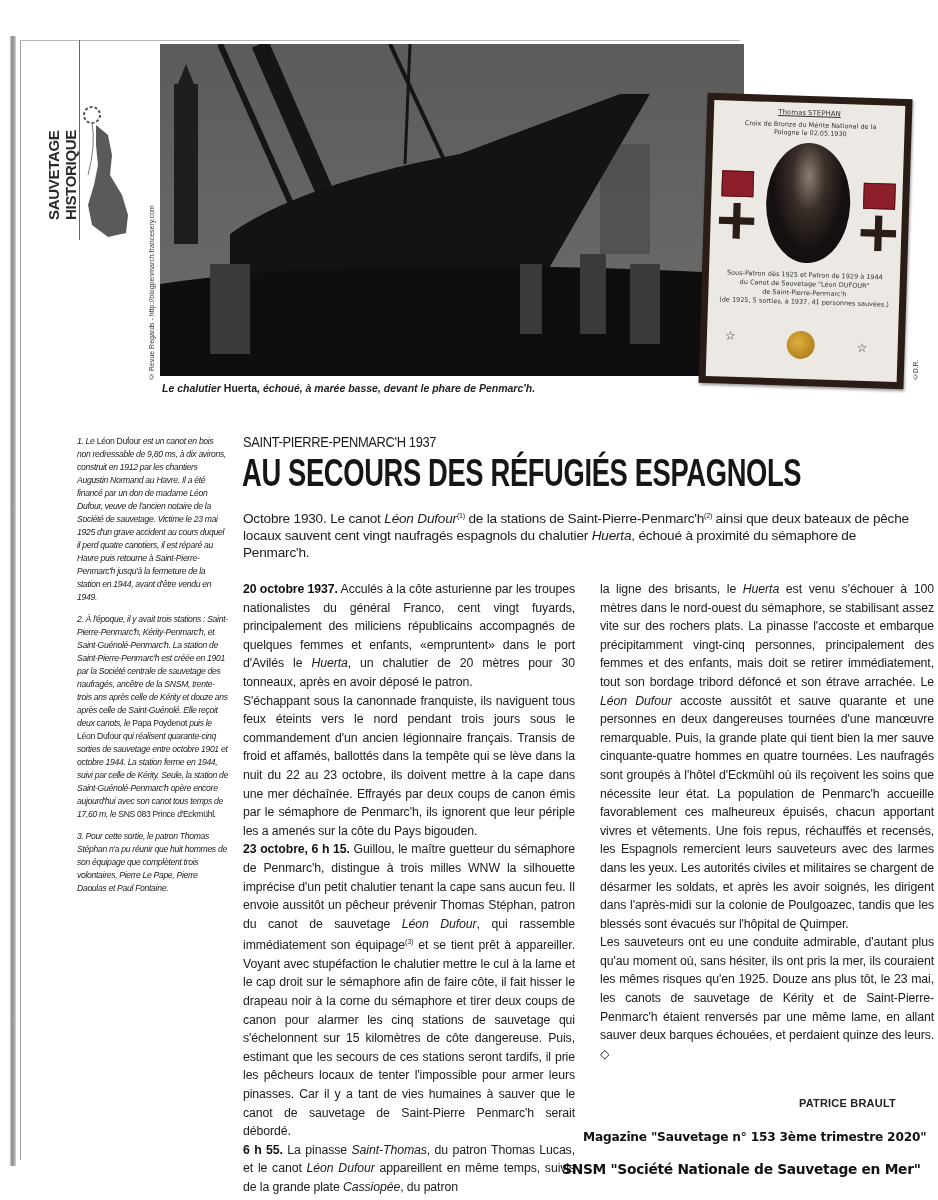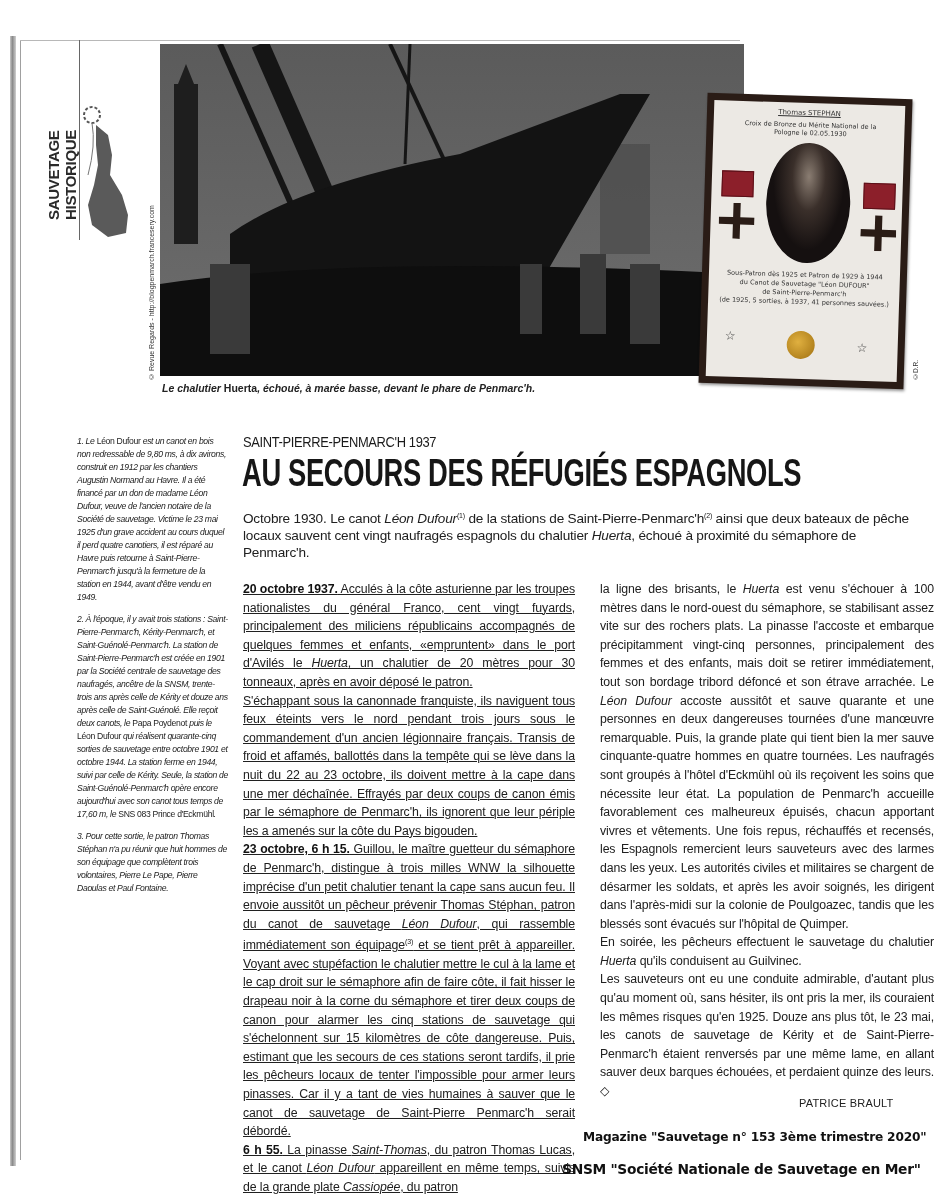--- a/index.html
+++ b/index.html
@@ -99,29 +99,29 @@
     position: absolute; left: 243px; top: 507px; width: 670px; font-family: "Liberation Sans", sans-serif;
     font-size: 13.6px; line-height: 17px; color: #202020; letter-spacing: -0.2px;
   }
   .lead sup { font-size: 7px; vertical-align: 5px; }
 
   .col {
     position: absolute; top: 580px; width: 332px; font-family: "Liberation Sans", sans-serif;
     font-size: 12.3px; line-height: 18.6px; color: #202020; text-align: justify;
     letter-spacing: -0.1px;
   }
-  .col-1 { left: 243px; text-decoration: underline; }
+  .col-1 { left: 243px; }
   .col-2 { left: 600px; width: 334px; }
   .col p { margin: 0; }
   .col sup { font-size: 7px; vertical-align: 5px; }
   .col b { font-weight: bold; color: #111; }
 
   .byline {
     position: absolute; left: 799px; top: 1097px; font-family: "Liberation Sans", sans-serif;
-    font-size: 11px; color: #222; letter-spacing: 0.2px;
+    font-size: 11px; color: #222; letter-spacing: 0.2px; font-weight: bold;
   }
   .source-1 {
     position: absolute; left: 583px; top: 1130px; font-family: "DejaVu Sans", sans-serif; font-weight: bold;
     font-size: 12.2px; color: #111; letter-spacing: -0.2px;
   }
   .source-2 {
     position: absolute; left: 562px; top: 1161px; font-family: "DejaVu Sans", sans-serif; font-weight: bold;
     font-size: 13.8px; color: #111; letter-spacing: -0.3px; white-space: nowrap;
   }
 </style>
@@ -209,19 +209,18 @@
 <div class="lead"><span>Octobre 1930. Le canot </span><i>Léon Dufour</i><sup>(1)</sup><span> de la stations de Saint-Pierre-Penmarc'h</span><sup>(2)</sup><span> ainsi que deux bateaux de pêche locaux sauvent cent vingt naufragés espagnols du chalutier </span><i>Huerta</i><span>, échoué à proximité du sémaphore de Penmarc'h.</span></div>
 
 <div class="col col-1">
     <p><b>20 octobre 1937.</b><span> Acculés à la côte asturienne par les troupes nationalistes du général Franco, cent vingt fuyards, principalement des miliciens républi­cains accompagnés de quelques femmes et enfants, «empruntent» dans le port d'Avilés le </span><i>Huerta</i><span>, un cha­lutier de 20 mètres pour 30 tonneaux, après en avoir déposé le patron.</span></p>
     <p><span>S'échappant sous la canonnade franquiste, ils naviguent tous feux éteints vers le nord pendant trois jours sous le commandement d'un ancien légion­naire français. Transis de froid et affamés, ballottés dans la tempête qui se lève dans la nuit du 22 au 23 octobre, ils doivent mettre à la cape dans une mer déchaînée. Effrayés par deux coups de canon émis par le sémaphore de Penmarc'h, ils ignorent que leur périple les a amenés sur la côte du Pays bigouden.</span></p>
     <p><b>23 octobre, 6 h 15.</b><span> Guillou, le maître guetteur du sémaphore de Penmarc'h, distingue à trois milles WNW la silhouette imprécise d'un petit chalutier tenant la cape sans aucun feu. Il envoie aussitôt un pêcheur prévenir Thomas Stéphan, patron du canot de sauve­tage </span><i>Léon Dufour</i><span>, qui rassemble immédiatement son équipage</span><sup>(3)</sup><span> et se tient prêt à appareiller. Voyant avec stupéfaction le chalutier mettre le cul à la lame et le cap droit sur le sémaphore afin de faire côte, il fait hisser le drapeau noir à la corne du sémaphore et tirer deux coups de canon pour alarmer les cinq stations de sauvetage qui s'échelonnent sur 15 kilomètres de côte dangereuse. Puis, estimant que les secours de ces stations seront tardifs, il prie les pêcheurs locaux de tenter l'impossible pour armer leurs pinasses. Car il y a tant de vies humaines à sauver que le canot de sauvetage de Saint-Pierre Penmarc'h serait débordé.</span></p>
     <p><b>6 h 55.</b><span> La pinasse </span><i>Saint-Thomas</i><span>, du patron Thomas Lucas, et le canot </span><i>Léon Dufour</i><span> appareillent en même temps, suivis de la grande plate </span><i>Cassiopée</i><span>, du patron</span></p>
   </div>
 <div class="col col-2">
     <p><span>la ligne des brisants, le </span><i>Huerta</i><span> est venu s'échouer à 100 mètres dans le nord-ouest du sémaphore, se sta­bilisant assez vite sur des rochers plats. La pinasse l'accoste et embarque précipitamment vingt-cinq per­sonnes, principalement des femmes et des enfants, mais doit se retirer immédiatement, tout son bordage tribord défoncé et son étrave arrachée. Le </span><i>Léon Dufour</i><span> accoste aussitôt et sauve quarante et une personnes en deux dangereuses tournées d'une manœuvre remar­quable. Puis, la grande plate qui tient bien la mer sauve cinquante-quatre hommes en quatre tournées. Les naufragés sont groupés à l'hôtel d'Eckmühl où ils reçoivent les soins que nécessite leur état. La population de Penmarc'h accueille favorablement ces malheureux épuisés, chacun apportant vivres et vêtements. Une fois repus, réchauffés et recensés, les Espagnols remercient leurs sauveteurs avec des larmes dans les yeux. Les autorités civiles et militaires se chargent de désarmer les soldats, et après les avoir soignés, les dirigent dans l'après-midi sur la colonie de Poulgoazec, tandis que les blessés sont évacués sur l'hôpital de Quimper.</span></p>
-    <p><span>En soirée, les pêcheurs effectuent le sauvetage du chalutier </span><i>Huerta</i><span> qu'ils conduisent au Guilvinec.</span></p>
     <p><span>Les sauveteurs ont eu une conduite admirable, d'au­tant plus qu'au moment où, sans hésiter, ils ont pris la mer, ils couraient les mêmes risques qu'en 1925. Douze ans plus tôt, le 23 mai, les canots de sauve­tage de Kérity et de Saint-Pierre-Penmarc'h étaient renversés par une même lame, en allant sauver deux barques échouées, et perdaient quinze des leurs. ◇</span></p>
   </div>
 
 <div class="byline">PATRICE BRAULT</div>
 <div class="source-1">Magazine "Sauvetage n° 153 3ème trimestre 2020"</div>
 <div class="source-2">SNSM "Société Nationale de Sauvetage en Mer"</div>
 
 </body></html>

